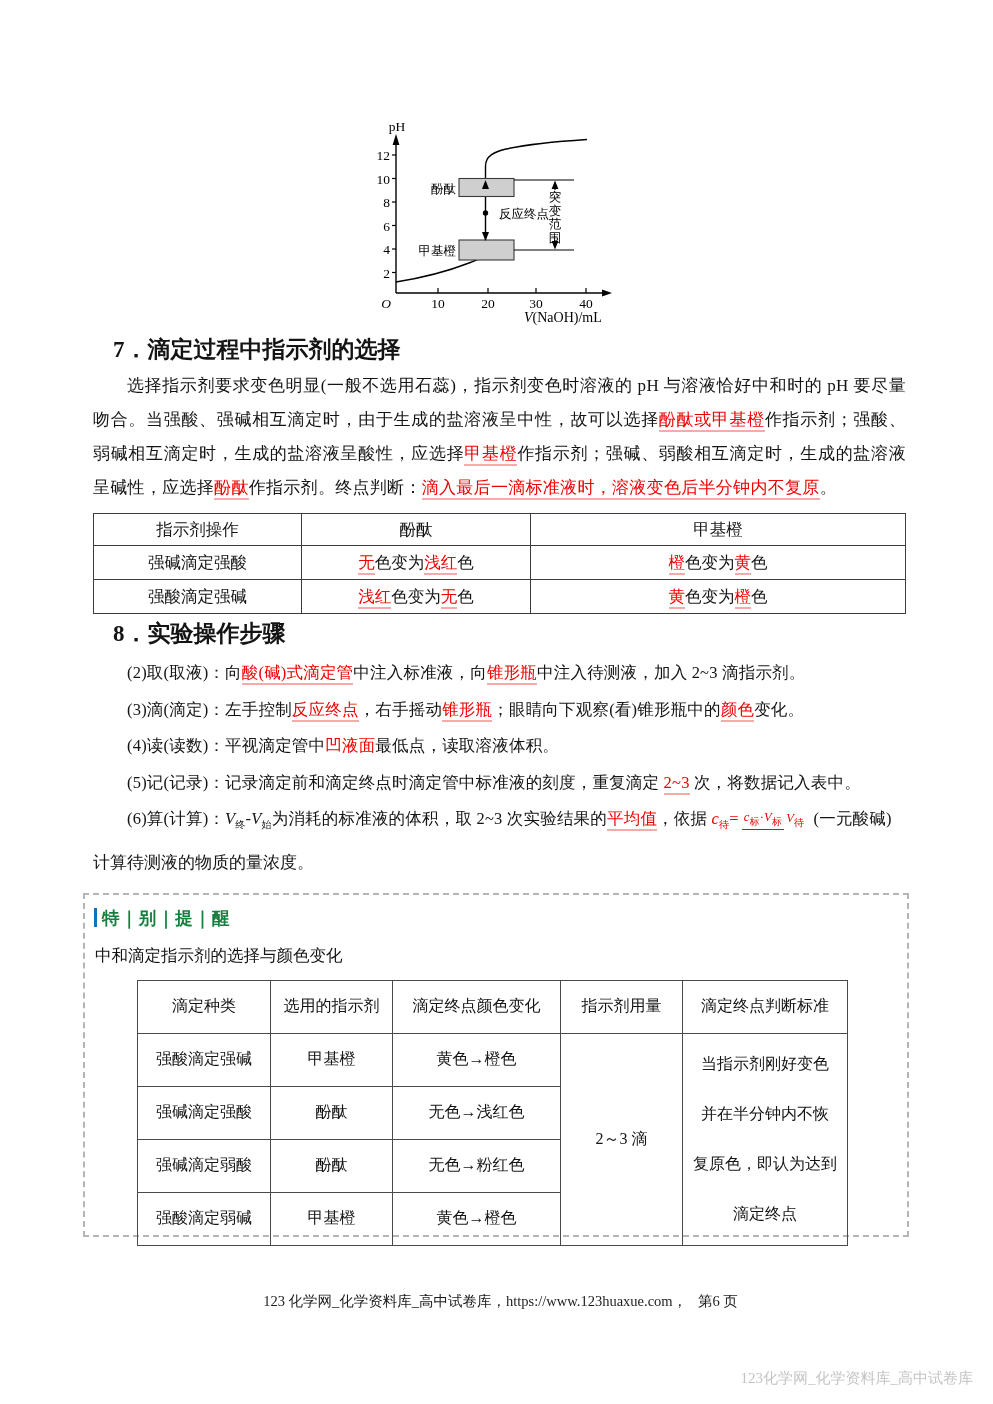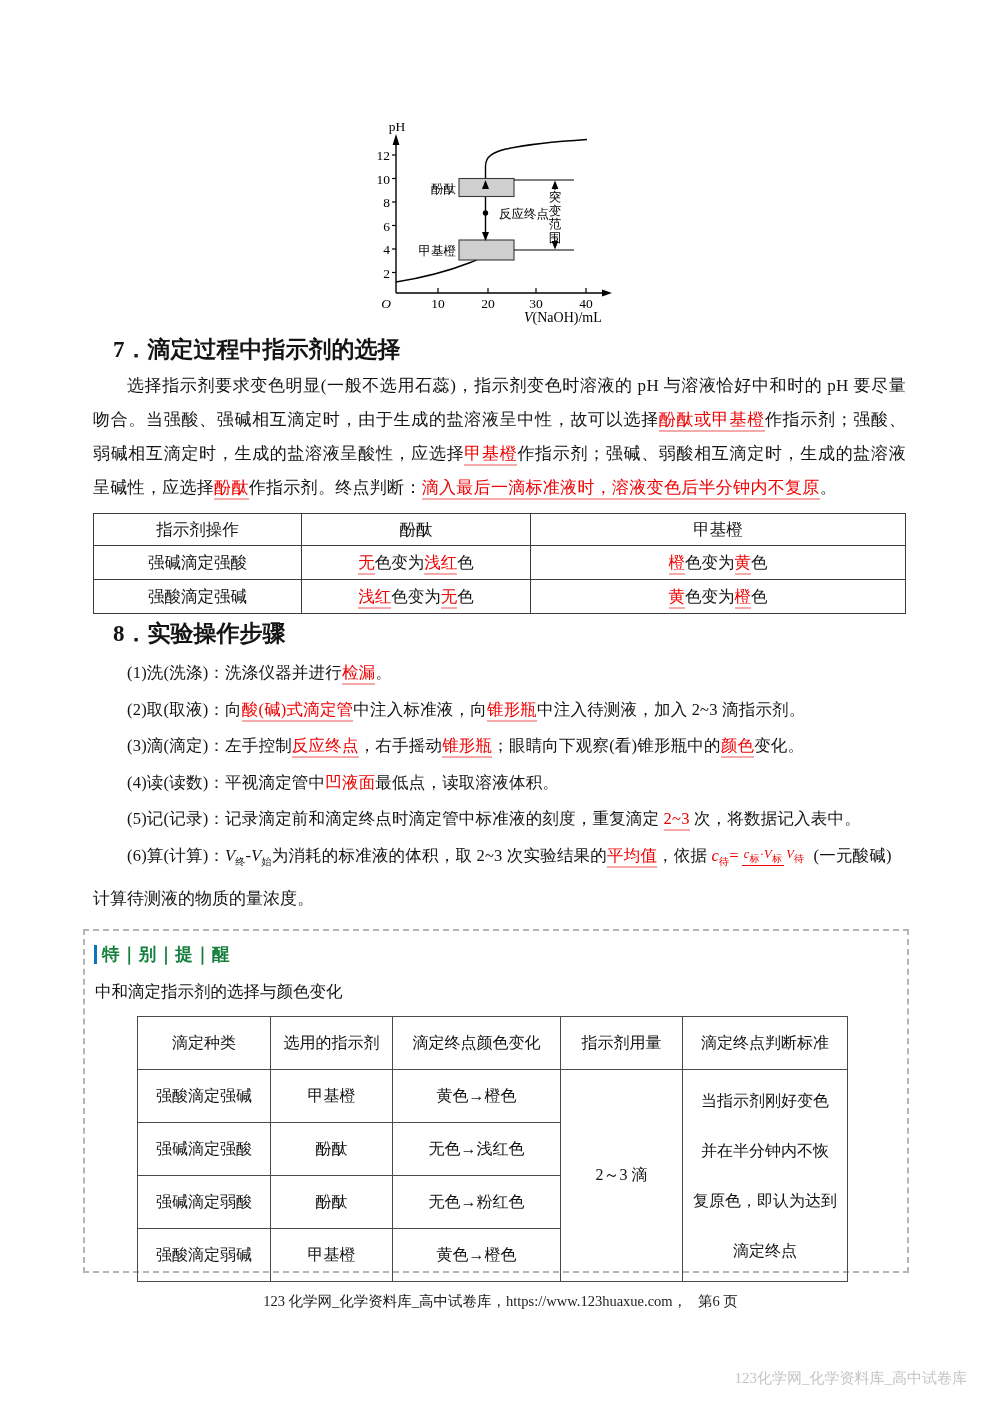--- a/index.html
+++ b/index.html
@@ -45,21 +45,21 @@
   .bar{width:3px;height:19px;background:#0d73bb;margin-right:5px;}
   .rem-sub{margin:15px 0 0 10px;font-size:16.5px;}
   table.t2{border-collapse:collapse;margin:13px 14px 0 52px;table-layout:fixed;}
   .t2 th,.t2 td{border:1.5px solid #4a4a4a;text-align:center;font-weight:normal;
         font-size:16px;padding:0 2px;}
   .t2 th{height:52px;} .t2 td{height:52px;}
   .criterion{line-height:50px;white-space:pre-line;}
   
   .footer{position:absolute;top:1292px;left:4px;width:100%;text-align:center;
         font-size:14.5px;color:#1c1c1c;white-space:pre;}
-  .watermark{position:absolute;top:1369px;right:26px;font-size:15px;color:#c4c4c4;}
+  .watermark{position:absolute;top:1369px;right:20px;font-size:15px;color:#c4c4c4;}
 </style>
 </head>
 <body>
 
 <div class="page">
 
   <div class="chart">
     <svg width="345" height="230" viewBox="0 0 345 230">
 
       <path d="M30,183 L30,33" stroke="#000" stroke-width="1.4" fill="none"></path>
@@ -151,21 +151,20 @@
         <td>强酸滴定强碱</td>
         <td><span class="run-ru">浅红</span><span>色变为</span><span class="run-ru">无</span><span>色</span></td>
         <td><span class="run-ru">黄</span><span>色变为</span><span class="run-ru">橙</span><span>色</span></td>
       </tr>
     </tbody>
       </table>
 
     <div class="h">8．实验操作步骤</div>
 
     <div class="steps">
-      <div class="step"><span>(1)洗(洗涤)：洗涤仪器并进行</span><span class="run-ru">检漏</span><span>。</span></div>
       <div class="step"><span>(2)取(取液)：向</span><span class="run-ru">酸(碱)式滴定管</span><span>中注入标准液，向</span><span class="run-ru">锥形瓶</span><span>中注入待测液，加入 2~3 滴指示剂。</span></div>
       <div class="step"><span>(3)滴(滴定)：左手控制</span><span class="run-ru">反应终点</span><span>，右手摇动</span><span class="run-ru">锥形瓶</span><span>；眼睛向下观察(看)锥形瓶中的</span><span class="run-ru">颜色</span><span>变化。</span></div>
       <div class="step"><span>(4)读(读数)：平视滴定管中</span><span class="run-r">凹液面</span><span>最低点，读取溶液体积。</span></div>
       <div class="step"><span>(5)记(记录)：记录滴定前和滴定终点时滴定管中标准液的刻度，重复滴定 </span><span class="run-ru">2~3</span><span> 次，将数据记入表中。</span></div>
       <div class="step">
         <span><span>(6)算(计算)：</span><span class="run-i">V</span><span class="run-sub">终</span><span>-</span><span class="run-i">V</span><span class="run-sub">始</span><span>为消耗的标准液的体积，取 2~3 次实验结果的</span><span class="run-ru">平均值</span><span>，依据 </span><span class="run-ri">c</span><span class="run-rsub">待</span><span class="run-r">=</span></span><span class="frac">
             <span class="fnum"><span class="run-i">c</span><span class="run-sub">标</span><span>·</span><span class="run-i">V</span><span class="run-sub">标</span></span>
             <span class="fden"><span class="run-i">V</span><span class="run-sub">待</span></span>
           </span><span><span> (一元酸碱)</span></span>
       </div>

